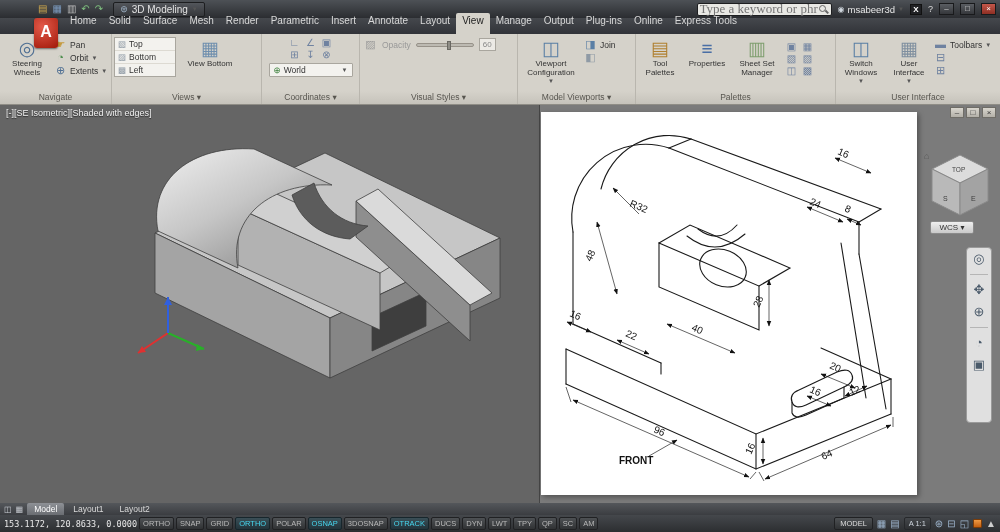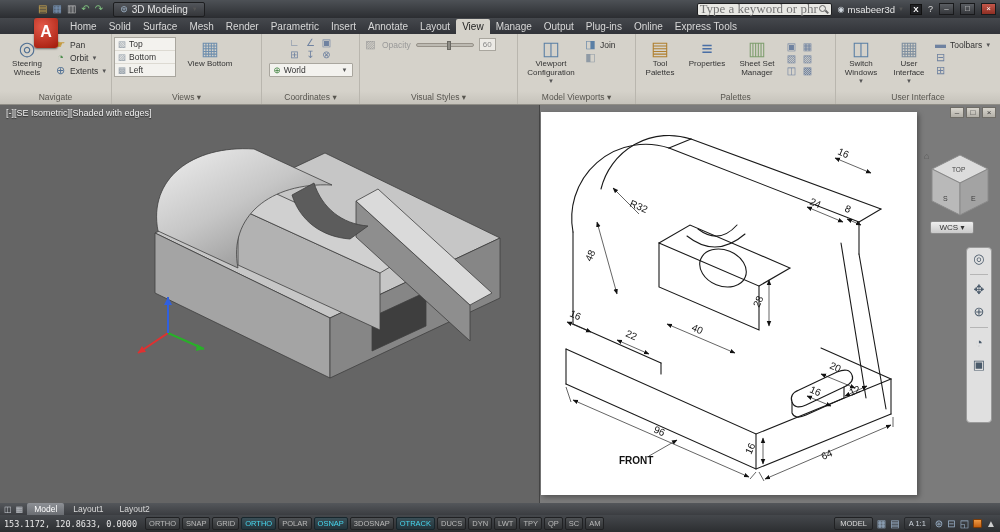--- a/index.html
+++ b/index.html
@@ -21,21 +21,21 @@
   .mag::before{content:"";position:absolute;left:1px;top:1px;width:5px;height:5px;border:1.5px solid #666;border-radius:50%}
   .mag::after{content:"";position:absolute;left:7px;top:7px;width:4px;height:1.5px;background:#666;transform:rotate(45deg)}
   .xchg{width:12px;height:11px;background:#202124;border:1px solid #111;color:#fff;font-size:8px;font-weight:bold;text-align:center;line-height:10px}
   .user{display:flex;align-items:center;gap:3px;font-size:9.5px;color:#e8e8e8}
   .winbtn{width:15px;height:12px;border:1px solid #191a1c;background:linear-gradient(#5a5d62,#35373b);color:#ddd;font-size:8px;text-align:center;line-height:10px}
   .winbtn.close{background:linear-gradient(#c4574a,#8e2f24);color:#fff}
 
   
   .tabrow{height:16px;background:linear-gradient(#45484d,#313338);display:flex;align-items:flex-end;padding-left:64px;position:relative}
   .biga{position:absolute;left:34px;top:0;width:24px;height:30px;z-index:6;background:radial-gradient(circle at 35% 30%,#e45a4a,#a01808);border-radius:3px;color:#fff;font-size:16px;font-weight:bold;text-align:center;line-height:28px;box-shadow:0 1px 2px rgba(0,0,0,.5)}
-  .rtab{font-size:10px;color:#d8d8d8;padding:2px 6px 2px;white-space:nowrap;cursor:default}
+  .rtab{font-size:10px;color:#d8d8d8;padding:2px 6px 8px;white-space:nowrap;cursor:default}
   .rtab.active{background:#d5d2ca;color:#222;border-radius:2px 2px 0 0;font-weight:normal}
 
   
   .ribbon{height:71px;background:#d5d2ca;border-bottom:1px solid #8f8d86;display:flex}
   .panel{border-right:1px solid #b9b6ae;display:flex;flex-direction:column}
   .pbody{flex:1;display:flex;align-items:flex-start;padding:3px 2px 0;gap:2px}
   .ptitle{height:13px;font-size:8.5px;color:#57554f;text-align:center;line-height:13px;background:linear-gradient(#d5d2ca,#c6c3bb);white-space:nowrap;overflow:hidden}
   .bigbtn{display:flex;flex-direction:column;align-items:center;font-size:8px;color:#333;text-align:center;line-height:8.5px;padding:1px 2px;cursor:default}
   .bigbtn .bico{font-size:19px;line-height:22px}
   .smcol{display:flex;flex-direction:column;gap:2px;padding-top:2px}
@@ -68,21 +68,21 @@
   .navbar .nsep{width:18px;height:1px;background:#b5b5b5}
 
   
   .layouttabs{height:12px;background:linear-gradient(#54575b,#3b3d41);display:flex;align-items:center;padding-left:4px;gap:2px}
   .ltico{font-size:8px;color:#c8ccd2;margin-right:2px}
   .ltab{font-size:8.5px;color:#d9d9d9;padding:0 7px;height:12px;line-height:12px}
   .ltab.active{background:linear-gradient(#8e9196,#6a6d72);color:#fff;border-radius:2px 2px 0 0}
 
   
   .statusbar{height:17px;background:linear-gradient(#45484c,#2c2e31);display:flex;align-items:center;padding:0 4px;gap:2px}
-  .coords{font-family:"DejaVu Sans Mono",monospace;font-size:8.5px;color:#e8e8e8;margin-right:6px;white-space:nowrap}
+  .coords{font-family:"DejaVu Sans Mono",monospace;font-size:8.5px;color:#e8e8e8;white-space:nowrap}
   .tg{font-size:7.5px;color:#b9b9b9;background:linear-gradient(#4e5154,#303234);border:1px solid #202123;border-radius:2px;padding:1px 3px;line-height:9px;white-space:nowrap}
   .tg.on{color:#46d7ef;background:linear-gradient(#3a4f57,#23343b);border-color:#17262c}
   .sb-right{margin-left:auto;display:flex;align-items:center;gap:4px}
   .sb-right .sbico{font-size:10px;color:#9db4cc;line-height:10px}
   .modelbtn{font-size:7.5px;color:#ddd;background:linear-gradient(#4e5154,#303234);border:1px solid #202123;border-radius:2px;padding:1px 5px;line-height:9px}
   .ascale{font-size:7.5px;color:#cfd6de;border:1px solid #26282b;background:linear-gradient(#44474b,#2e3033);border-radius:2px;padding:1px 4px;line-height:9px}
   .orangeic{width:9px;height:9px;background:linear-gradient(#f09a44,#c35f10);border:1px solid #7c3c08;border-radius:1px}
 </style>
 </head>
 <body>

